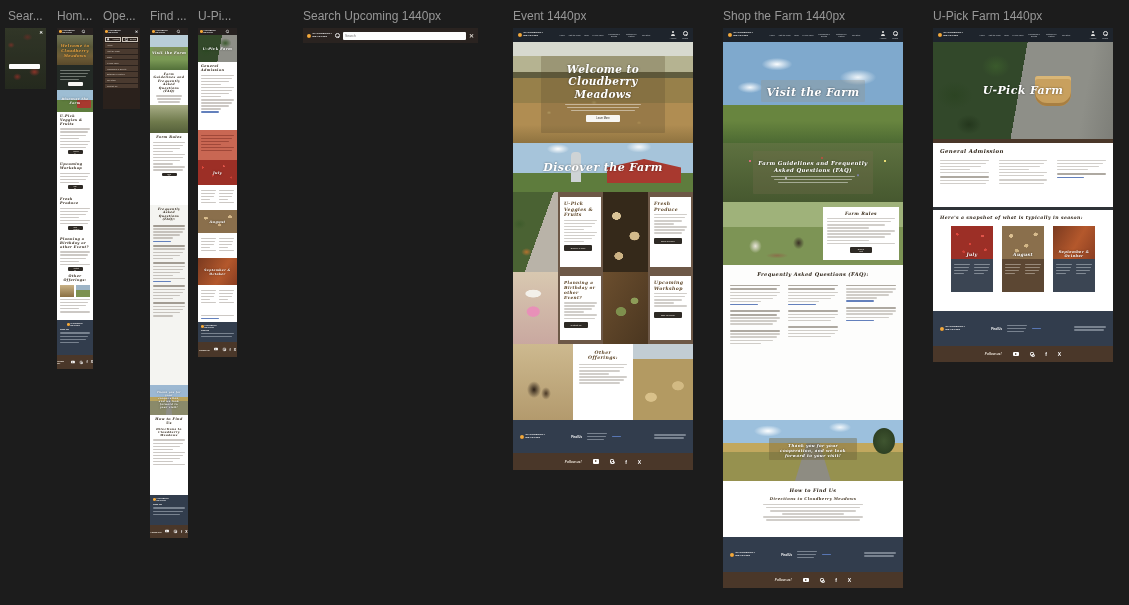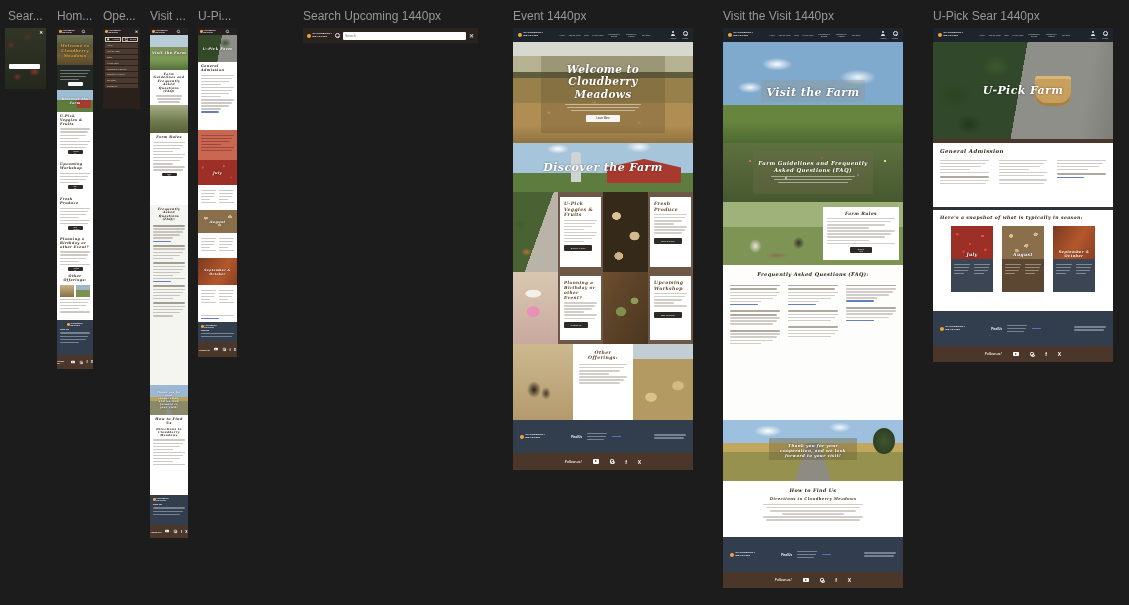--- a/index.html
+++ b/index.html
@@ -80,26 +80,26 @@
   .hazebox{position:absolute;background:rgba(140,130,110,.30);border-radius:1px;}
 </style>
 </head>
 <body>
 
 <div id="canvas">
 
   <div class="flabel" style="left:8px;width:42px">Sear...</div>
   <div class="flabel" style="left:57px;width:40px">Hom...</div>
   <div class="flabel" style="left:103px;width:40px">Ope...</div>
-  <div class="flabel" style="left:150px;width:42px">Visit ...</div>
+  <div class="flabel" style="left:150px;width:42px">Find ...</div>
   <div class="flabel" style="left:198px;width:40px">U-Pi...</div>
   <div class="flabel" style="left:303px">Search Upcoming 1440px</div>
   <div class="flabel" style="left:513px">Event 1440px</div>
-  <div class="flabel" style="left:723px">Visit the Visit 1440px</div>
-  <div class="flabel" style="left:933px">U-Pick Sear 1440px</div>
+  <div class="flabel" style="left:723px">Shop the Farm 1440px</div>
+  <div class="flabel" style="left:933px">U-Pick Farm 1440px</div>
 
   <div class="frame" style="left:5px;top:28px;width:41px;height:61px">
     <div class="imgbox" style="flex:1;background:
         radial-gradient(9px 7px at 72% 72%,rgba(196,62,52,.85),transparent 60%),
         radial-gradient(7px 6px at 30% 80%,rgba(180,55,48,.8),transparent 60%),
         radial-gradient(6px 5px at 15% 28%,rgba(170,60,50,.7),transparent 60%),
         radial-gradient(8px 6px at 55% 15%,rgba(150,50,45,.6),transparent 60%),
         linear-gradient(#3a4030,#2a3024)">
       <div class="shade"></div>
       <span class="glyph" style="position:absolute;top:2px;right:3px;font-size:4.5px;z-index:2">✕</span>

